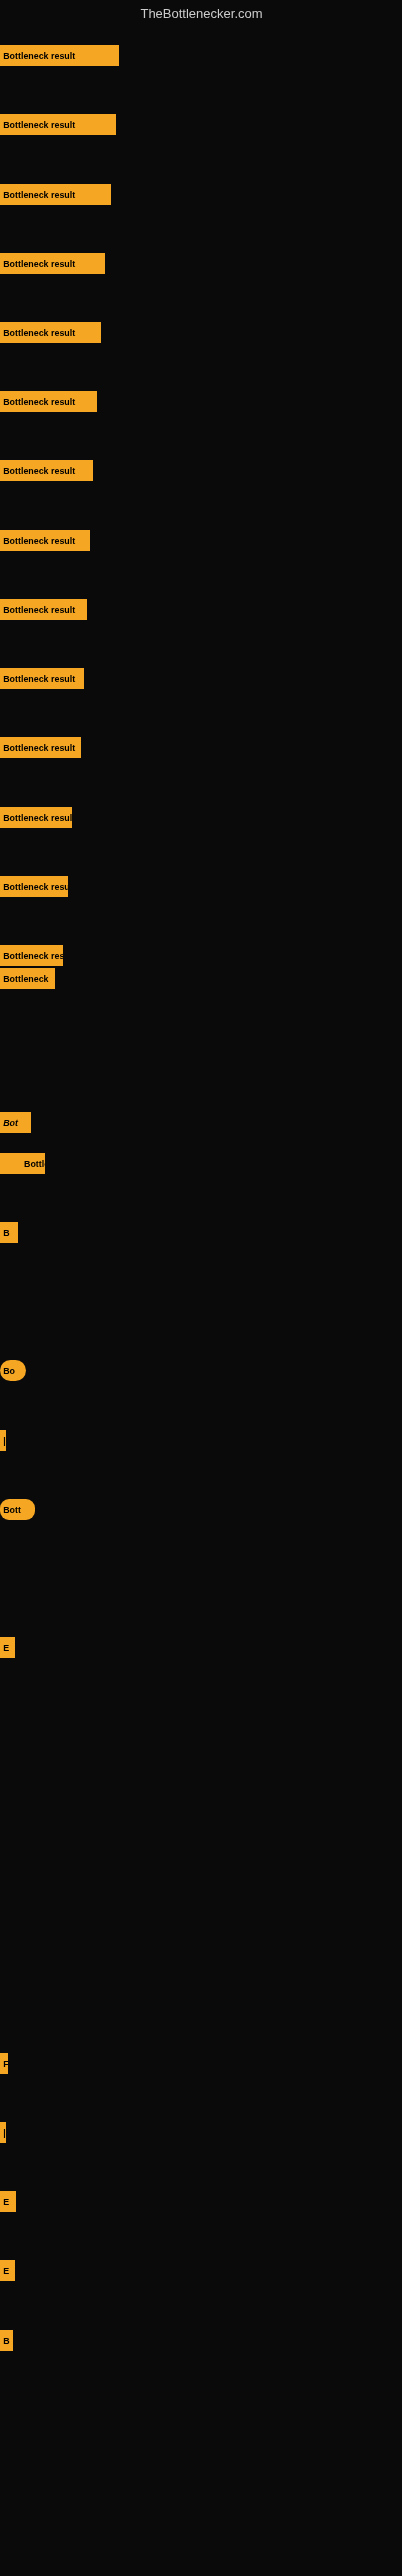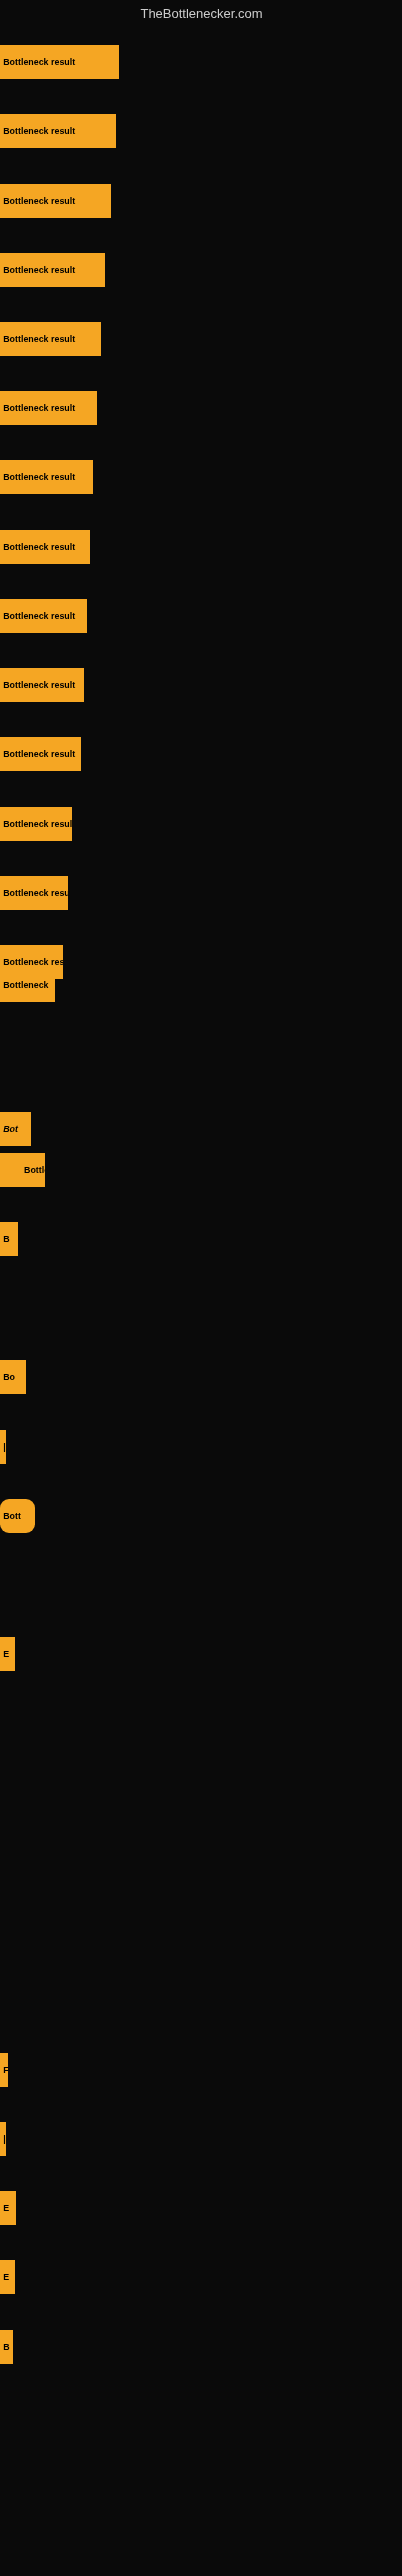--- a/index.html
+++ b/index.html
@@ -21,21 +21,21 @@
       padding: 4.8px 0;
       position: absolute;
       top: 1.6px;
       left: 0;
       right: 0;
     }
     .bottleneck-bar {
       position: absolute;
       left: 0;
       background-color: #f5a623;
-      height: 34px;
+      height: 21px;
       display: flex;
       align-items: center;
       padding-left: 3.2px;
       overflow: hidden;
     }
     .bottleneck-bar span {
       color: #000000;
       font-size: 8.9px;
       font-weight: bold;
       white-space: nowrap;
@@ -95,21 +95,21 @@
   </div>
 <div class="bottleneck-bar" style="top: 1112px; width: 31px; font-style: italic;">
     <span>Bot</span>
   </div>
 <div class="bottleneck-bar" style="top: 1153px; width: 45px; padding-left: 24px;">
     <span>Bottlen</span>
   </div>
 <div class="bottleneck-bar" style="top: 1222px; width: 17.7px;">
     <span>B</span>
   </div>
-<div class="bottleneck-bar" style="top: 1360px; width: 26px;">
+<div class="bottleneck-bar" style="top: 1360px; width: 26px; border-radius: 11px;">
     <span>Bo</span>
   </div>
 <div class="bottleneck-bar" style="top: 1430px; width: 6.4px;">
     <span>|</span>
   </div>
 <div class="bottleneck-bar" style="top: 1499px; width: 35px; border-radius: 9px;">
     <span>Bott</span>
   </div>
 <div class="bottleneck-bar" style="top: 1637px; width: 14.5px;">
     <span>E</span>

